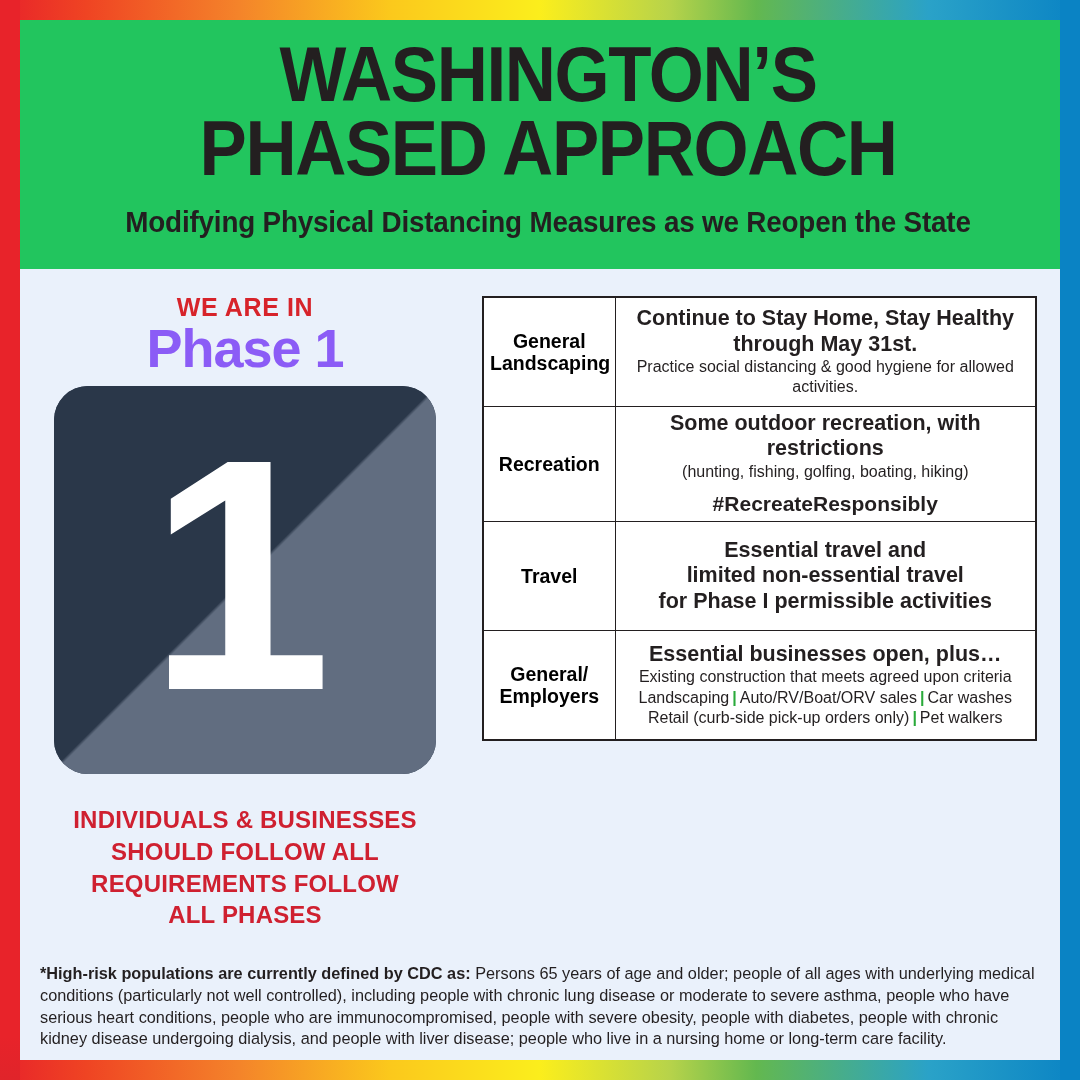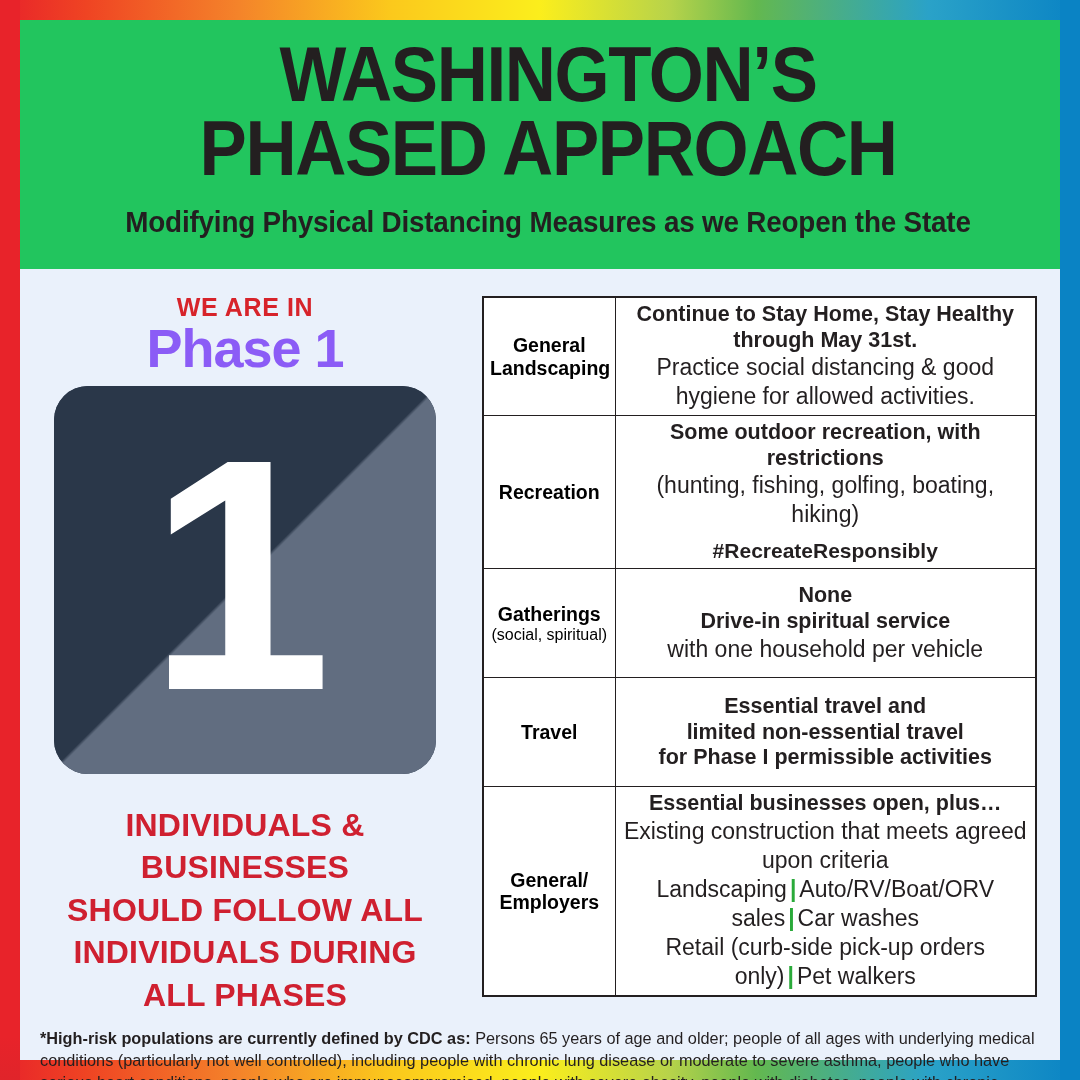--- a/index.html
+++ b/index.html
@@ -148,21 +148,21 @@
     line-height: 1;
     letter-spacing: -6px;
     padding-bottom: 10px;
     padding-right: 16px;
   }
 
   #cta {
     margin-top: 30px;
     color: #cf2030;
     font-weight: bold;
-    font-size: 32px;
+    font-size: 24px;
     line-height: 1.33;
     letter-spacing: 0.2px;
   }
 
   
   #right-col {
     flex: 1 1 auto;
     padding: 27px 23px 0 0;
   }
   #phase-table {
@@ -201,21 +201,21 @@
   }
   .d-strong {
     display: block;
     font-weight: bold;
     font-size: 21.5px;
     line-height: 1.19;
   }
   .d-small {
     display: block;
     font-weight: normal;
-    font-size: 23px;
+    font-size: 16px;
     line-height: 1.26;
   }
   .d-tag {
     display: block;
     font-weight: bold;
     font-size: 21px;
     line-height: 1.3;
     margin-top: 8px;
   }
   .pipe { color: #2aaa3a; font-weight: bold; padding: 0 3px; }
@@ -257,21 +257,21 @@
         <div id="phase-label">Phase 1</div>
 
         <div id="phase-box">
           <div class="diag"></div>
           <div id="phase-number">1</div>
         </div>
 
         <div id="cta">
           <div>INDIVIDUALS &amp; BUSINESSES</div>
           <div>SHOULD FOLLOW ALL</div>
-          <div>INDIVIDUALS DURING</div>
+          <div>REQUIREMENTS FOLLOW</div>
           <div>ALL PHASES</div>
         </div>
       </div>
 
       <div id="right-col">
         <table id="phase-table">
           <tbody id="table-body">
               <tr>
                 <td class="cat"><span>General</span><br><span>Landscaping</span></td>
                 <td class="detail">
@@ -279,28 +279,20 @@
                   <span class="d-strong">through May 31st.</span>
                   <span class="d-small">Practice social distancing &amp; good hygiene for allowed activities.</span>
                 </td>
               </tr>
               <tr>
                 <td class="cat"><span>Recreation</span></td>
                 <td class="detail">
                   <span class="d-strong">Some outdoor recreation, with restrictions</span>
                   <span class="d-small">(hunting, fishing, golfing, boating, hiking)</span>
                   <span class="d-tag">#RecreateResponsibly</span>
-                </td>
-              </tr>
-              <tr>
-                <td class="cat"><span>Gatherings</span><span class="sub">(social, spiritual)</span></td>
-                <td class="detail">
-                  <span class="d-strong">None</span>
-                  <span class="d-strong">Drive-in spiritual service</span>
-                  <span class="d-small">with one household per vehicle</span>
                 </td>
               </tr>
               <tr>
                 <td class="cat"><span>Travel</span></td>
                 <td class="detail">
                   <span class="d-strong">Essential travel and</span>
                   <span class="d-strong">limited non-essential travel</span>
                   <span class="d-strong">for Phase I permissible activities</span>
                 </td>
               </tr>

